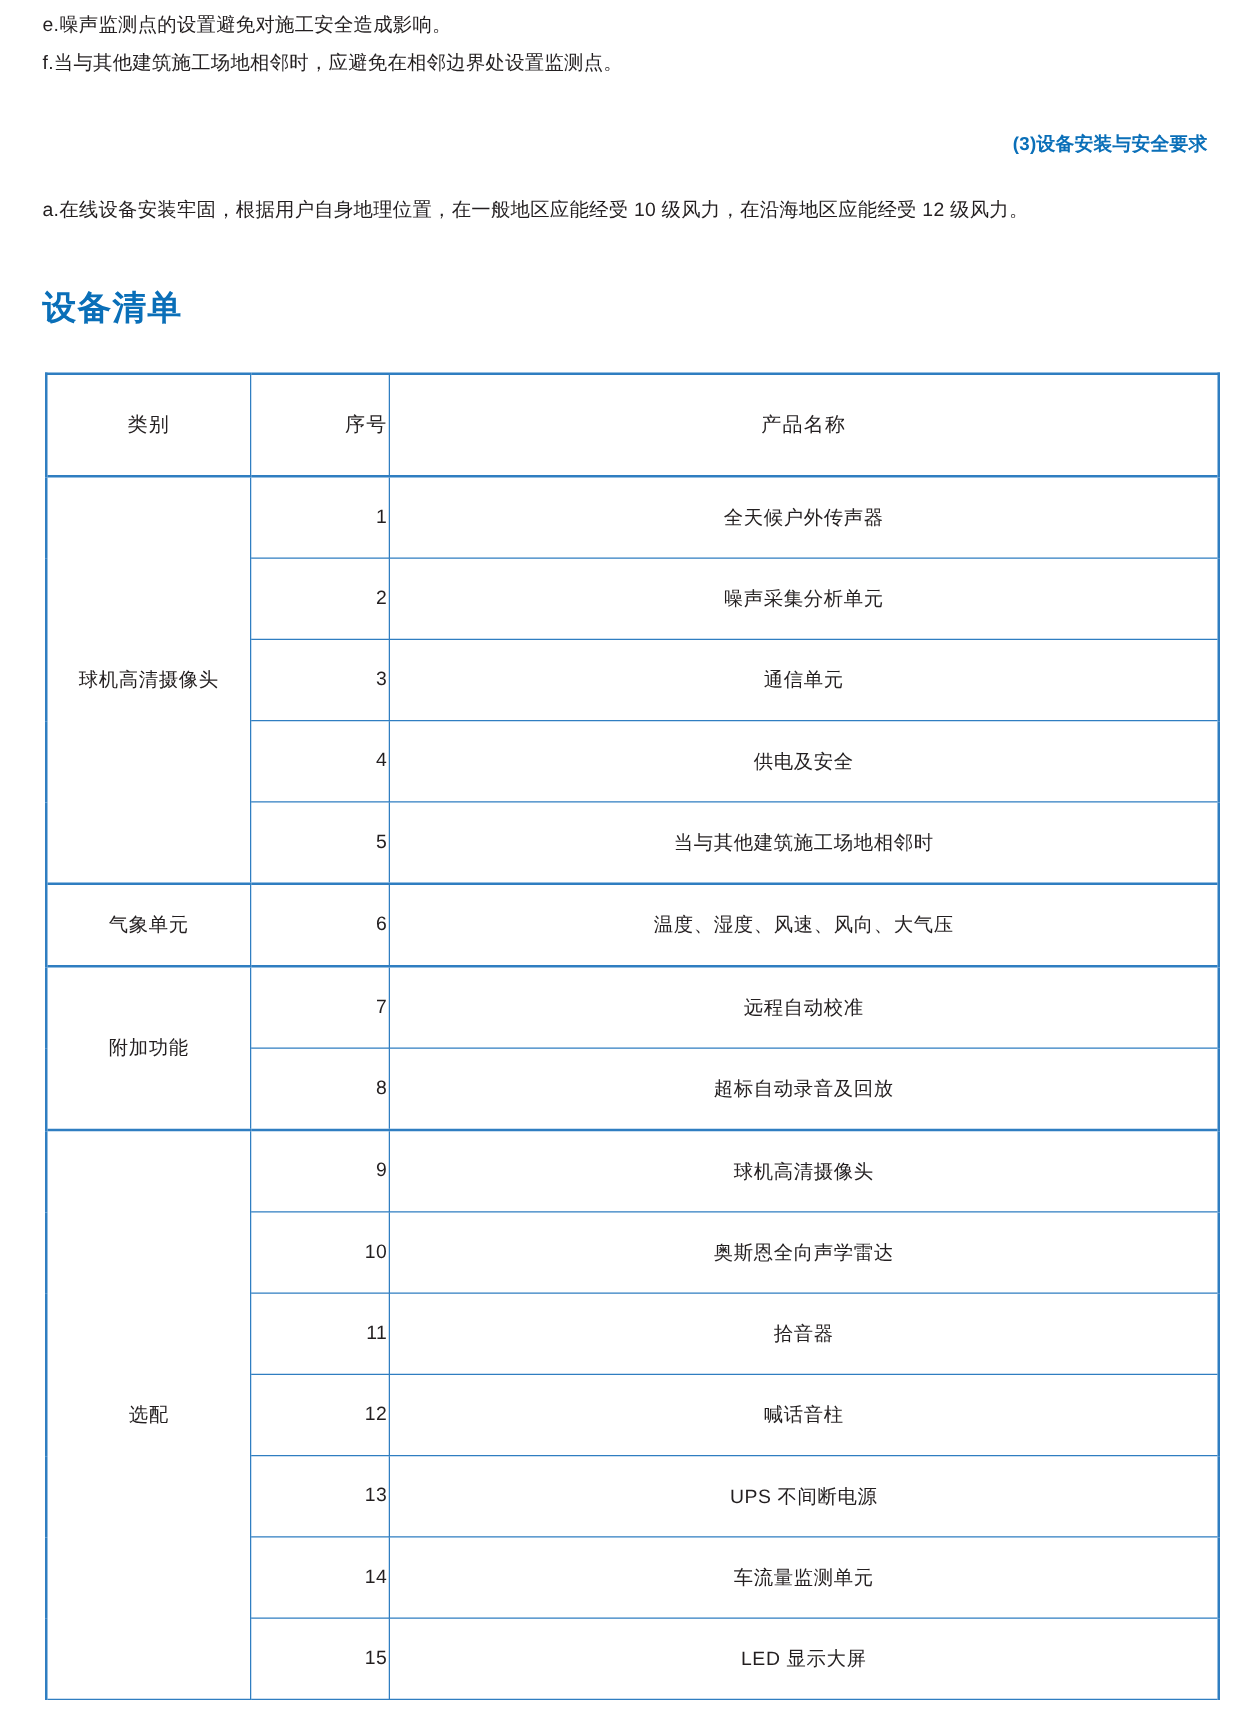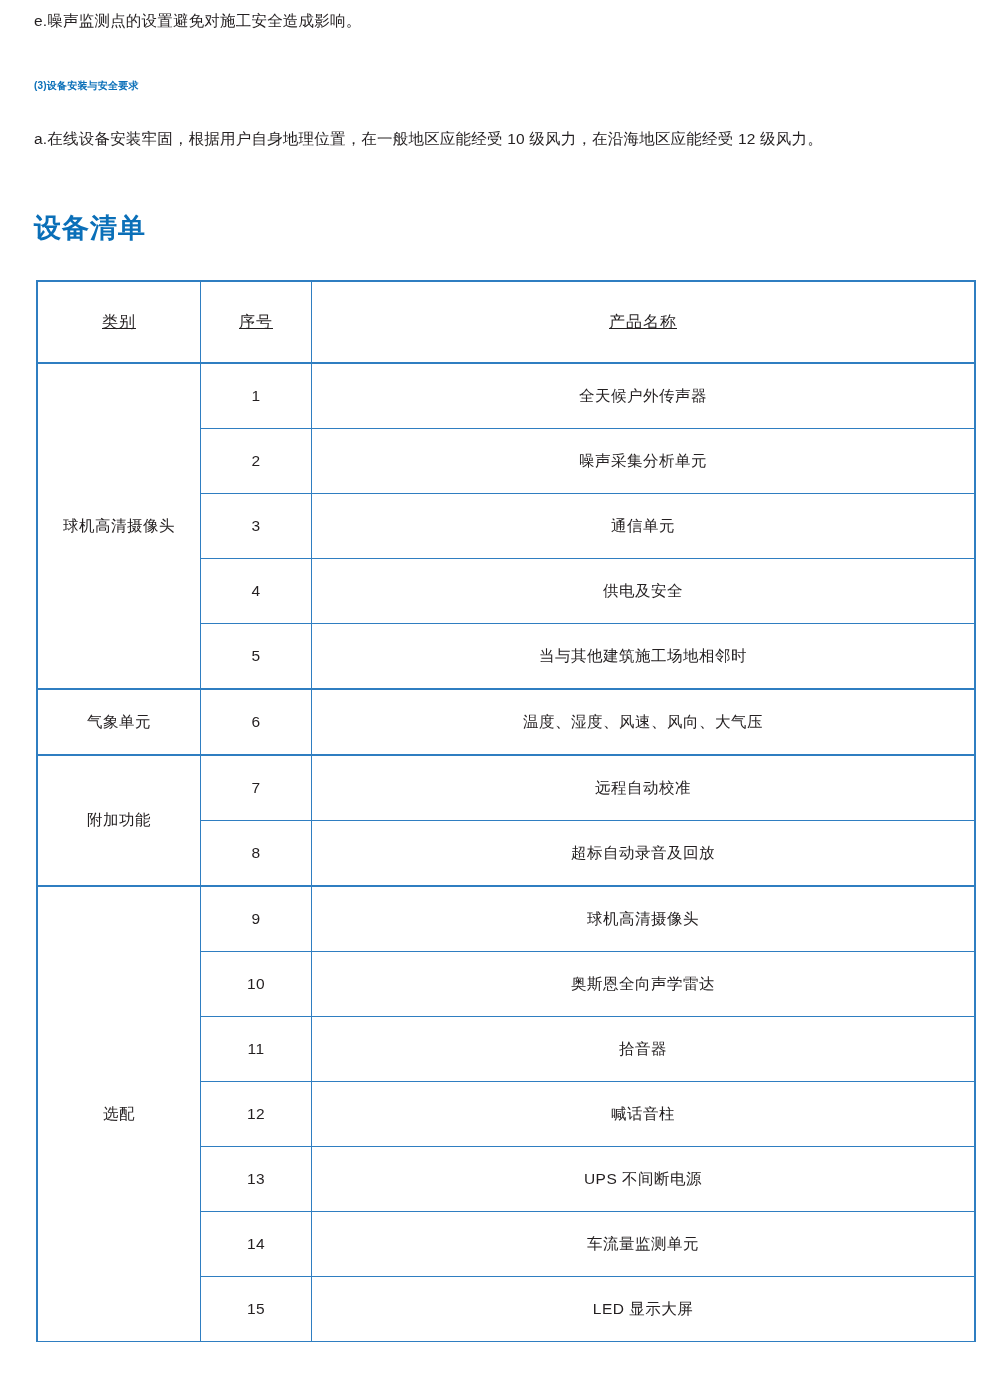--- a/index.html
+++ b/index.html
@@ -16,38 +16,39 @@
     overflow: hidden;
   }
   .page {
     position: relative;
     width: 1000px;
     height: 1386px;
     padding: 0;
     box-sizing: border-box;
   }
   .intro {
-    padding: 16px 34px;
+    padding: 4px 34px;
     padding-top: 6px;
   }
   .para {
     font-size: 15.5px;
     line-height: 30px;
     color: #231f20;
     letter-spacing: 0.2px;
     white-space: nowrap;
   }
   .section-heading {
     color: #0a6fb8;
     font-weight: bold;
-    font-size: 10px;
+    font-size: 15px;
     line-height: 28px;
     margin-top: 36px;
     margin-bottom: 24px;
     letter-spacing: 0.2px;
+    text-align: right;
   }
   .title {
     color: #0a6fb8;
     font-weight: bold;
     font-size: 27px;
     letter-spacing: 1px;
     margin-top: 40px;
     margin-bottom: 12px;
     padding: 0 34px;
   }
@@ -67,29 +68,29 @@
     font-size: 15.5px;
     color: #231f20;
     letter-spacing: 0.5px;
   }
   table.equip td.cat {
     width: 160px;
     height: 62px;
   }
   table.equip td.idx {
     width: 108px;
+    text-align: right;
   }
   table.equip td.name {
     width: 660px;
   }
   table.equip tr.header td {
     height: 78px;
     font-size: 16px;
     letter-spacing: 1px;
-    text-decoration: underline;
   }
   table.equip tr.row td {
     height: 62px;
   }
   .thick-top {
     border-top: 2px solid #2f7ec1 !important;
   }
   .thick-left {
     border-left: 2px solid #2f7ec1 !important;
   }
@@ -97,20 +98,21 @@
     border-right: 2px solid #2f7ec1 !important;
   }
 </style>
 </head>
 <body>
 
 <div class="page">
 
   <div class="intro">
     <div class="para">e.噪声监测点的设置避免对施工安全造成影响。</div>
+    <div class="para">f.当与其他建筑施工场地相邻时，应避免在相邻边界处设置监测点。</div>
 
     <div class="section-heading">(3)设备安装与安全要求</div>
 
     <div class="para">a.在线设备安装牢固，根据用户自身地理位置，在一般地区应能经受 10 级风力，在沿海地区应能经受 12 级风力。</div>
   </div>
 
   <div class="title">设备清单</div>
 
   <div class="table-wrap">
     <table class="equip">

